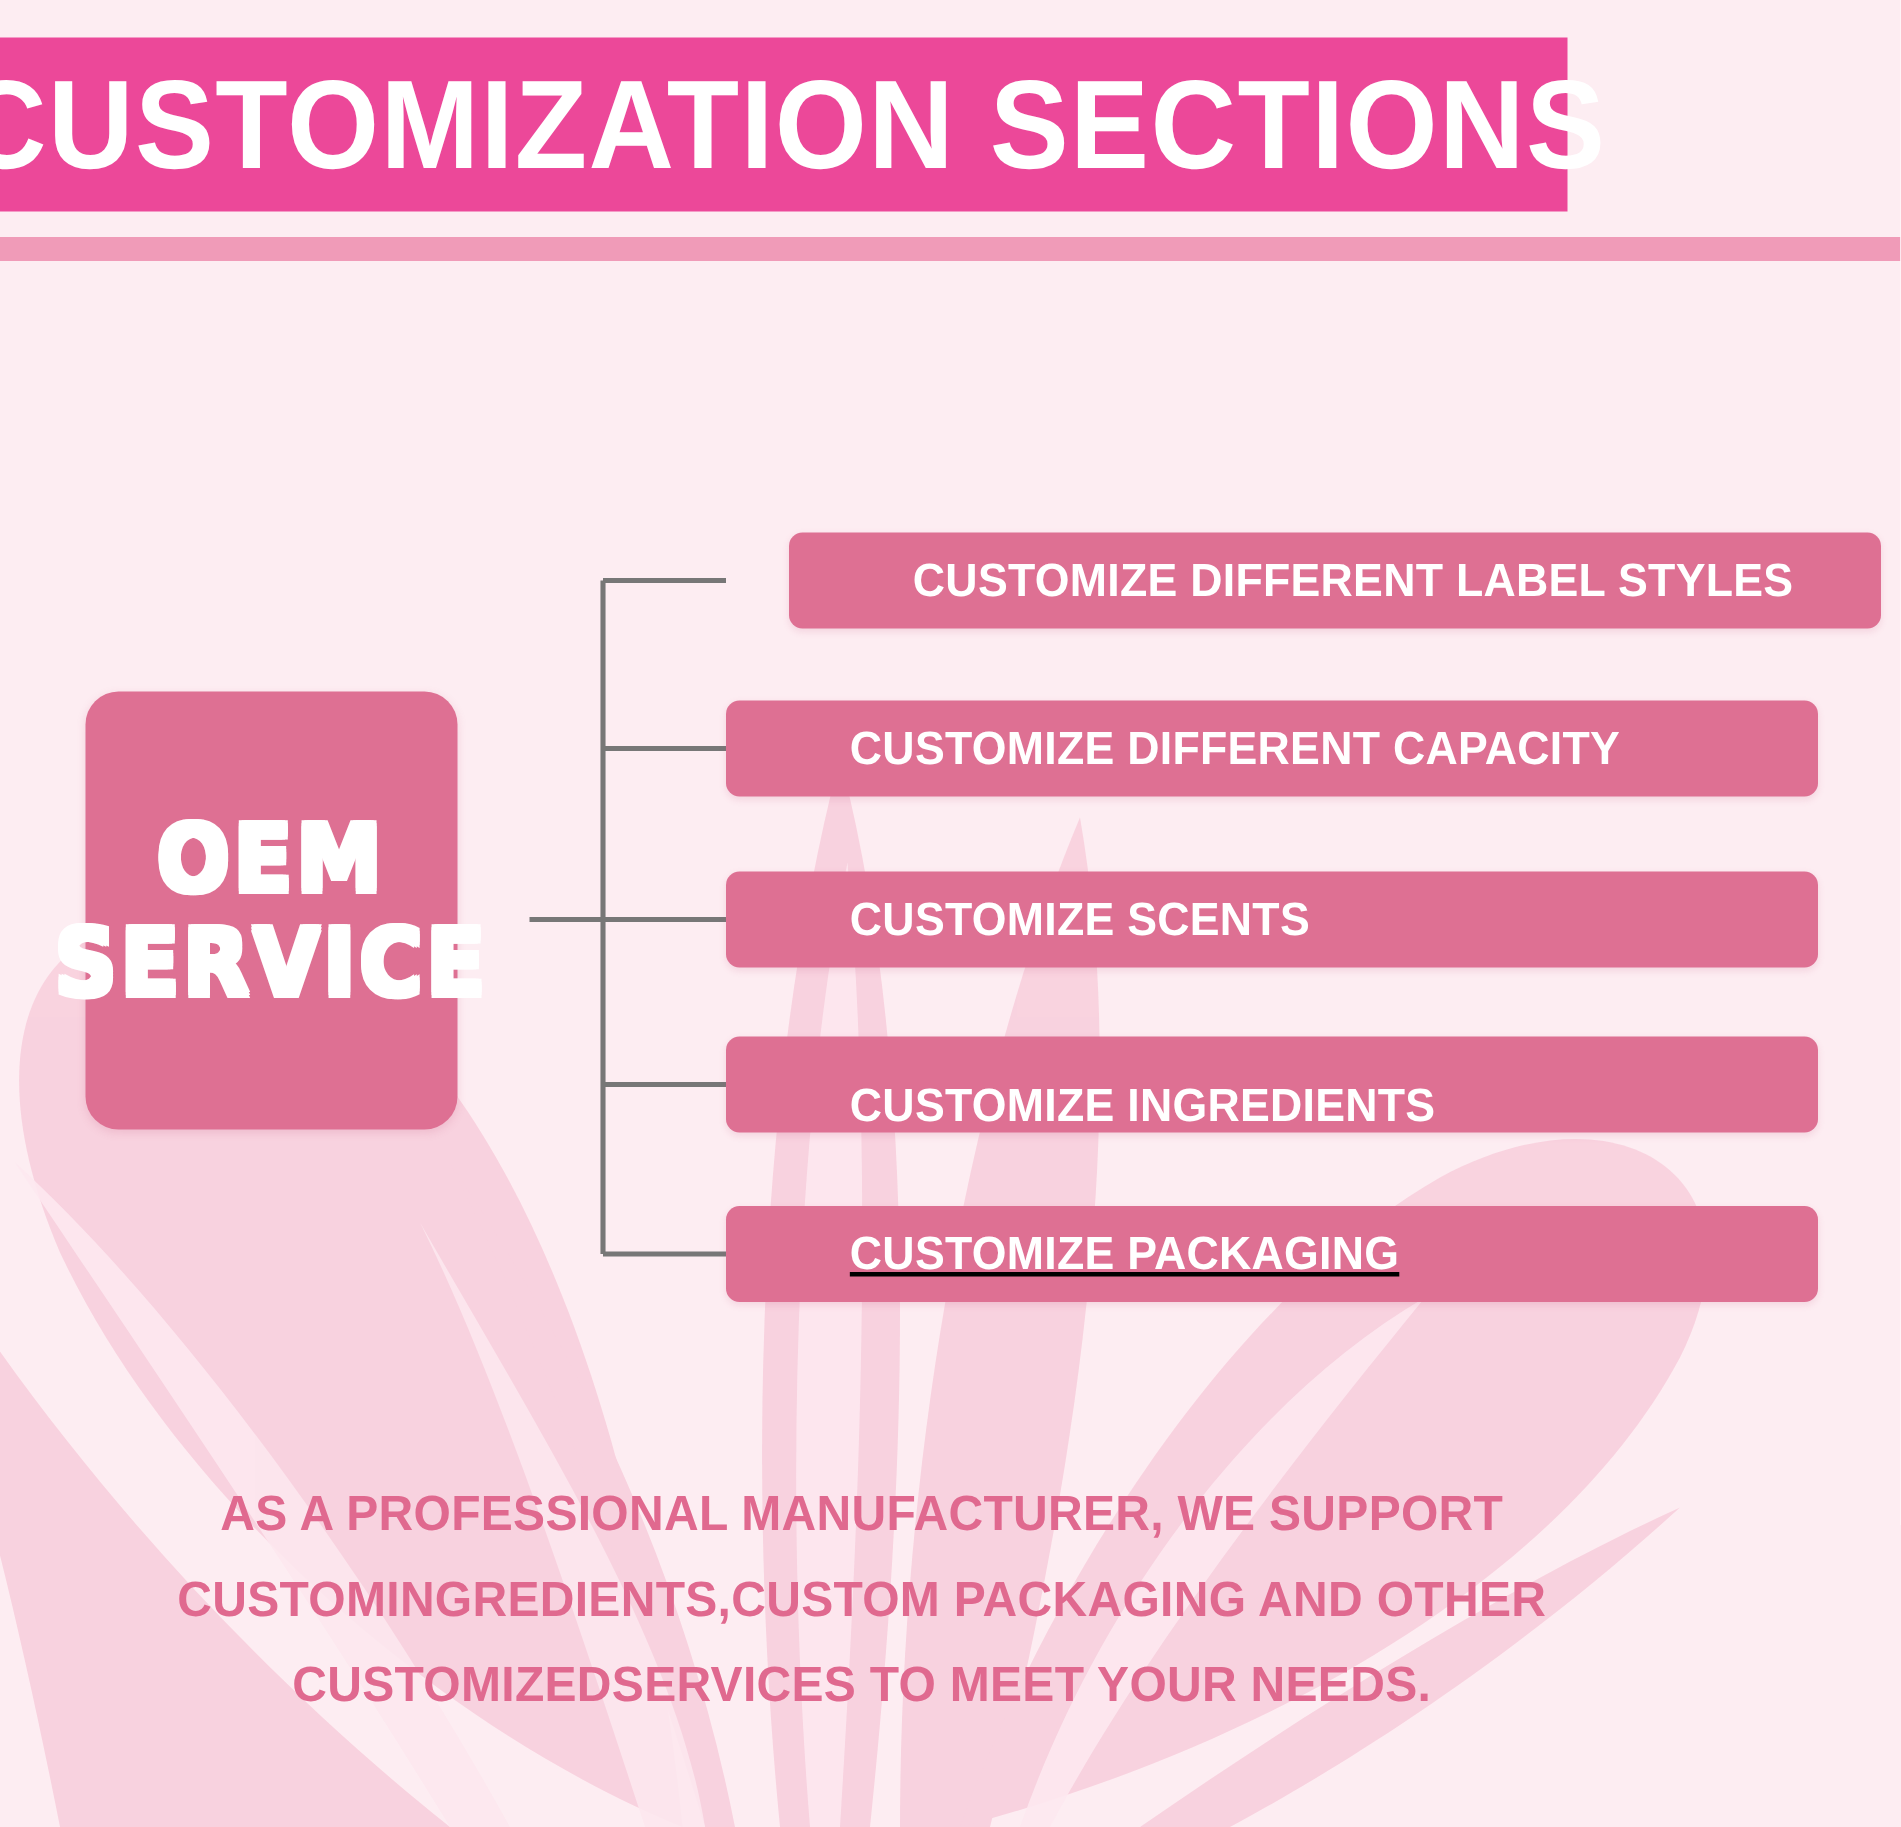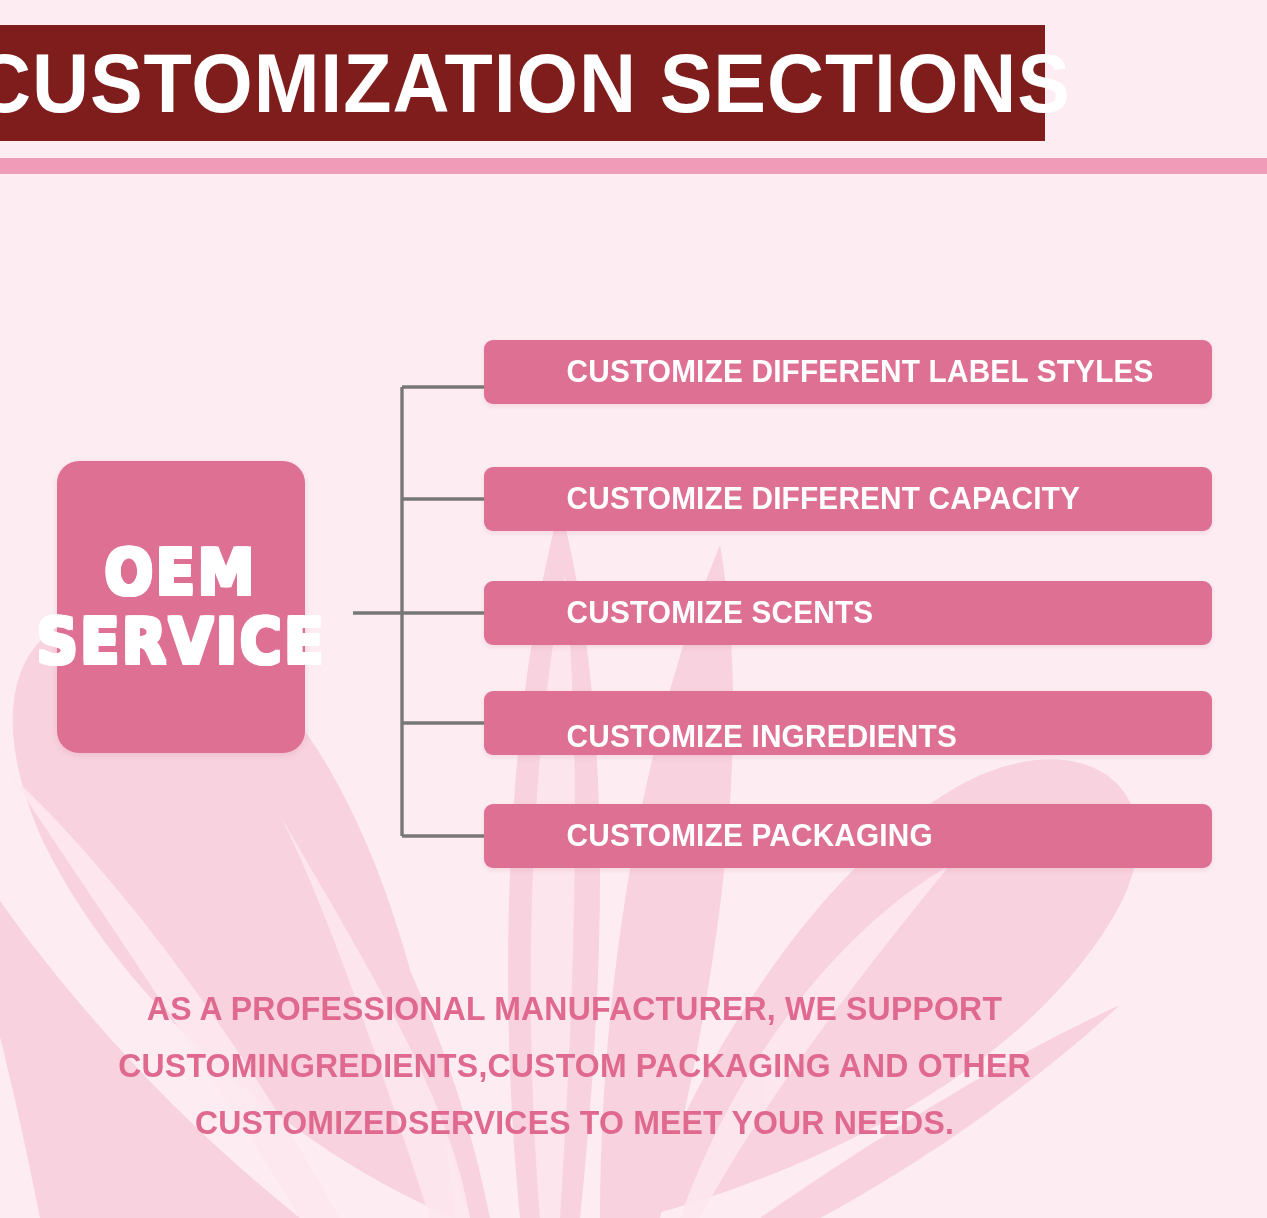--- a/index.html
+++ b/index.html
@@ -29,21 +29,21 @@
     pointer-events:none;
   }
   #decor svg { display:block; }
 
   
   #header-band {
     position:absolute;
     left:0; top:25px;
     width:1045px;
     height:116px;
-    background:#7f1d1d;
+    background:#ec4899;
     display:flex;
     align-items:center;
     justify-content:center;
   }
   #header-title {
     color:#FFFFFF;
     font-size:84px;
     font-weight:700;
     letter-spacing:1px;
     line-height:1;
@@ -200,33 +200,33 @@
       <path class="conn" d="M 402 613 L 484 613"></path>
       <path class="conn" d="M 402 723 L 484 723"></path>
       <path class="conn" d="M 402 836 L 484 836"></path>
     </svg>
 
     <div id="oem-box">
       <div class="oem-line">OEM</div>
       <div class="oem-line">SERVICE</div>
     </div>
 
-    <div class="item-box" style="top:340px;">
+    <div class="item-box" style="top:355px;margin-left:42px;">
       <span class="item-label">CUSTOMIZE DIFFERENT LABEL STYLES</span>
     </div>
     <div class="item-box" style="top:581px;">
       <span class="item-label">CUSTOMIZE SCENTS</span>
     </div>
     <div class="item-box" style="top:467px;">
       <span class="item-label">CUSTOMIZE DIFFERENT CAPACITY</span>
     </div>
     <div class="item-box" style="top:691px;align-items:flex-end;">
       <span class="item-label">CUSTOMIZE INGREDIENTS</span>
     </div>
-    <div class="item-box" style="top:804px;">
+    <div class="item-box" style="top:804px;text-decoration:underline;">
       <span class="item-label">CUSTOMIZE PACKAGING</span>
     </div>
   </div>
 
   <div id="footer-note">
     <span class="fl">AS A PROFESSIONAL MANUFACTURER, WE SUPPORT</span>
     <span class="fl">CUSTOMINGREDIENTS,CUSTOM PACKAGING AND OTHER</span>
     <span class="fl">CUSTOMIZEDSERVICES TO MEET YOUR NEEDS.</span>
   </div>
 

